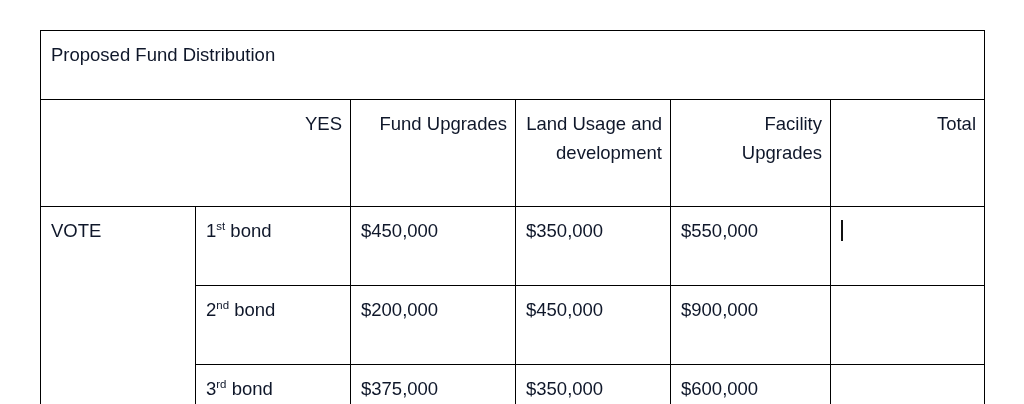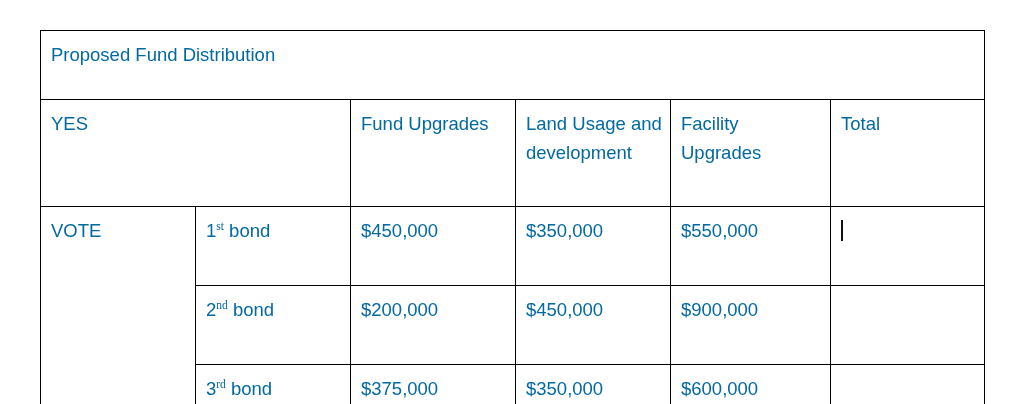--- a/index.html
+++ b/index.html
@@ -29,55 +29,55 @@
     table-layout: fixed;
   }
 
   table.fund-table td {
     border: 1px solid #000000;
     vertical-align: top;
     padding: 10px 8px 10px 10px;
     font-size: 18.5px;
     line-height: 1.55;
     font-family: "Liberation Sans", sans-serif;
-    color: #0369a1;
+    color: #0f172a;
     font-weight: 400;
   }
 
   
   .col-a { width: 155px; }
   .col-b { width: 155px; }
   .col-c { width: 165px; }
   .col-d { width: 155px; }
   .col-e { width: 160px; }
   .col-f { width: 154px; }
 
   .title-row td {
     height: 48px;
     padding-top: 12px;
   }
 
   .header-row td {
     height: 86px;
+    text-align: right;
   }
 
   .body-row td {
     height: 58px;
   }
 
   .cell-text {
     display: block;
     white-space: pre-line;
   }
 
   sup {
     font-size: 0.62em;
     vertical-align: super;
     line-height: 0;
-    font-family: Liberation Serif, serif;
   }
 
   
   .caret-cell {
     position: relative;
   }
   .text-caret {
     display: inline-block;
     width: 2px;
     height: 21px;

